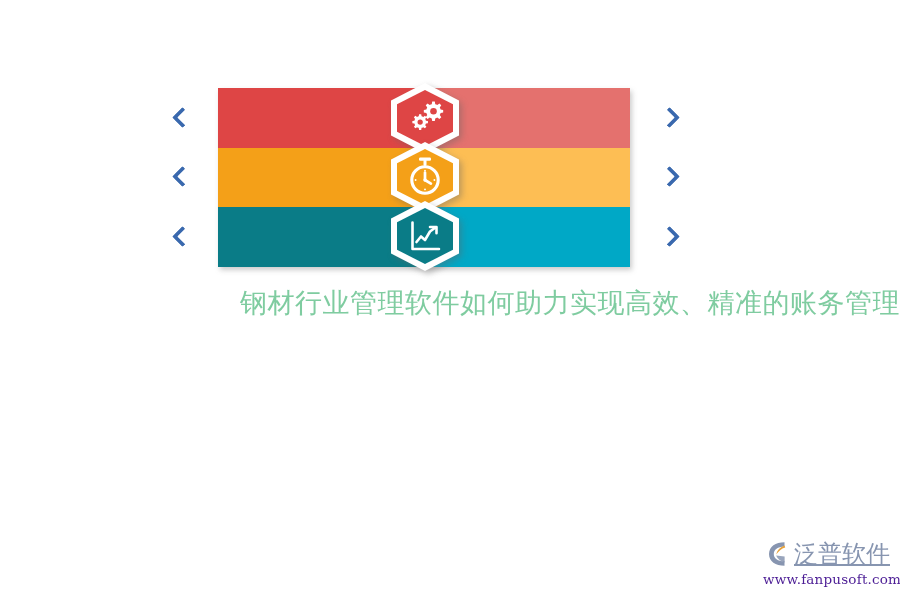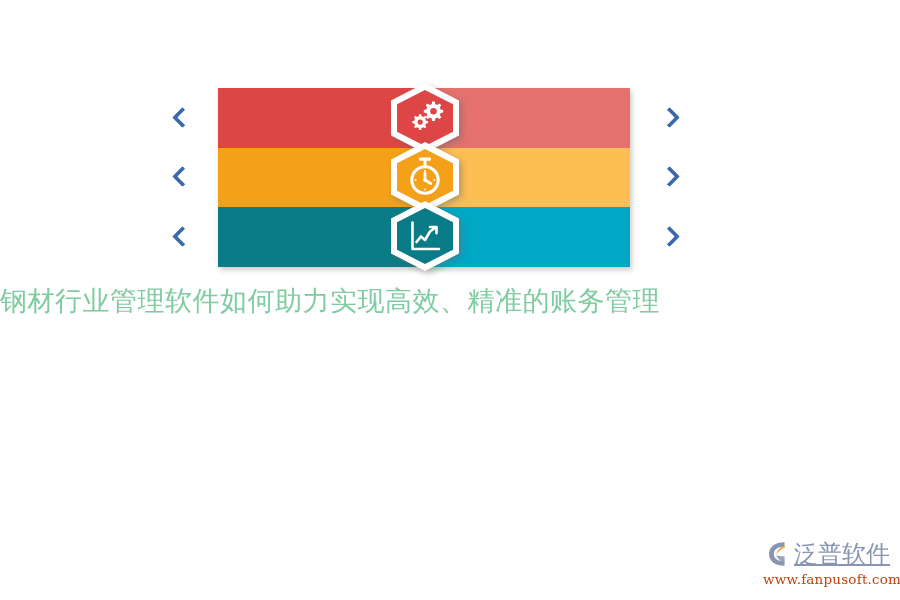--- a/index.html
+++ b/index.html
@@ -104,22 +104,22 @@
   #hex-3 { top: 120px; }
 
   .hex-wrap svg { display: block; width: 76px; height: 72px; }
 
   
   #title {
     position: absolute;
     left: 0;
     top: 286px;
     width: 900px;
-    text-align: left;
-    font-family: Liberation Mono, monospace;
+    text-align: right;
+    font-family: Liberation Sans, sans-serif;
     font-size: 27px;
     line-height: 34px;
     letter-spacing: 0.5px;
     color: #7fcca0;
     white-space: nowrap;
   }
 
   
   #logo {
     position: absolute;
@@ -146,21 +146,21 @@
     line-height: 30px;
     color: #8795b0;
     letter-spacing: 0px;
     margin-left: 2px;
     text-decoration: underline;
   }
   #logo-url {
     font-family: "DejaVu Serif", "Liberation Serif", serif;
     font-size: 13.5px;
     line-height: 17px;
-    color: #c2410c;
+    color: #4c1d95;
     letter-spacing: 0.2px;
     margin-top: 1px;
     margin-left: 1px;
   }
 </style>
 </head>
 <body>
 
 <div id="page">
 

